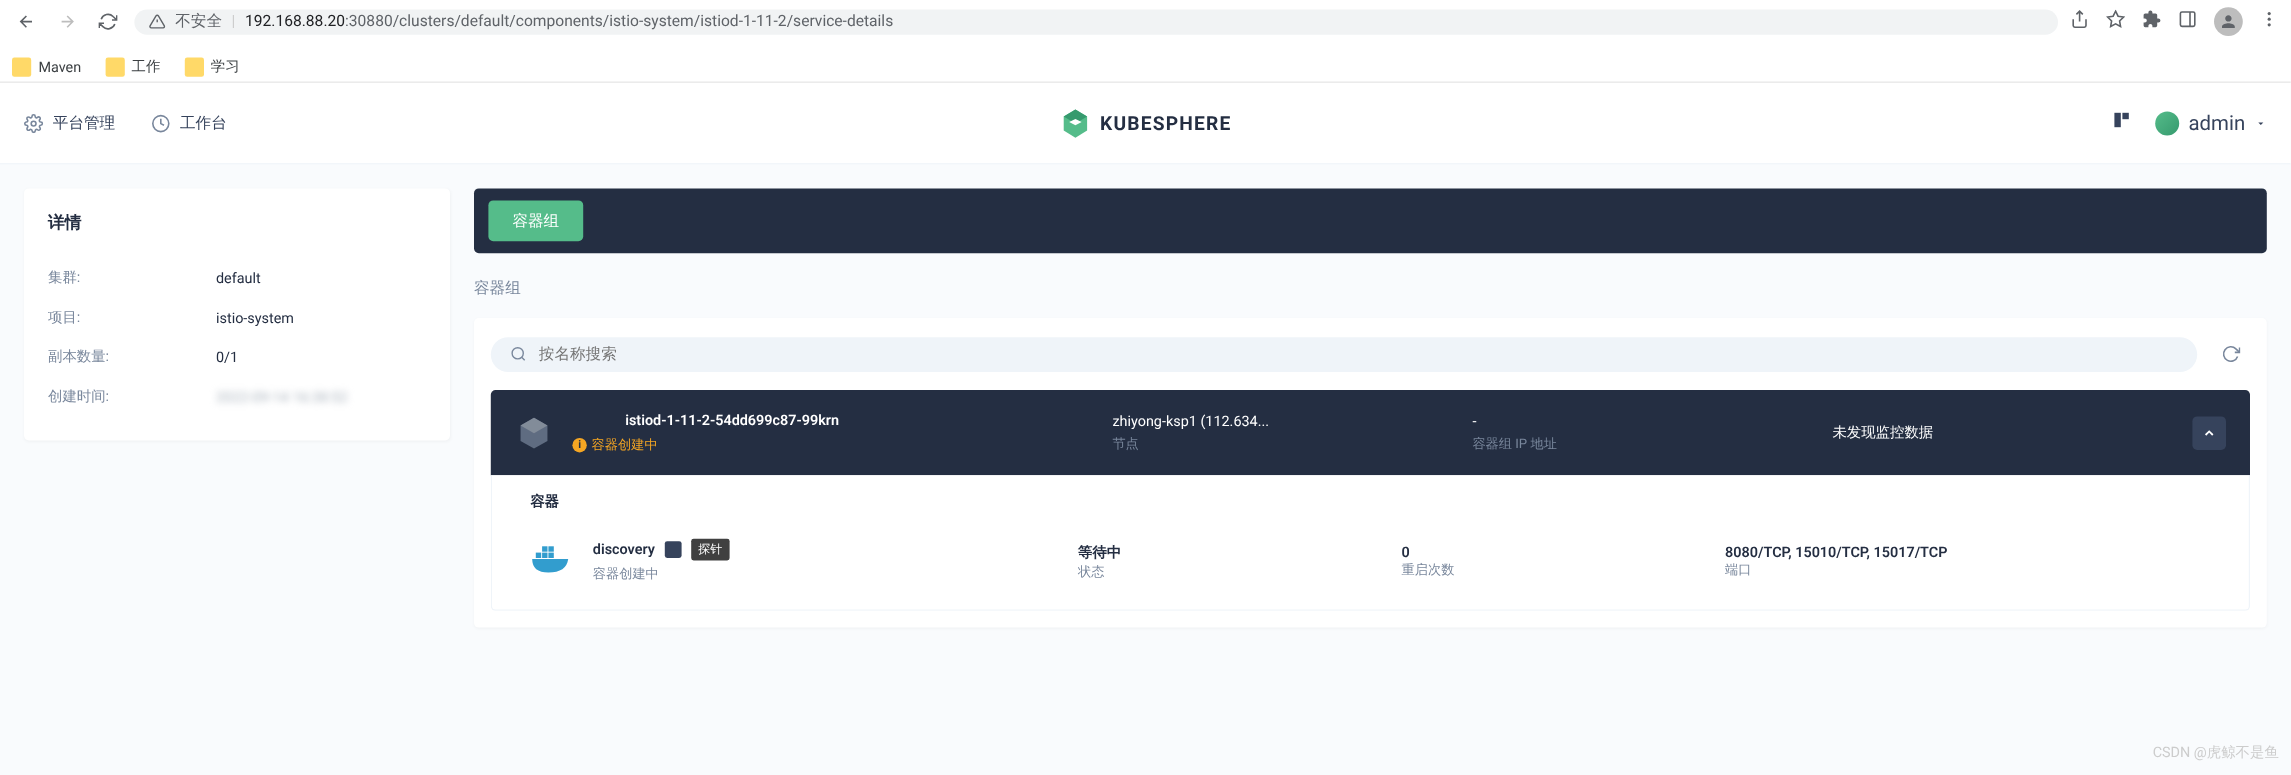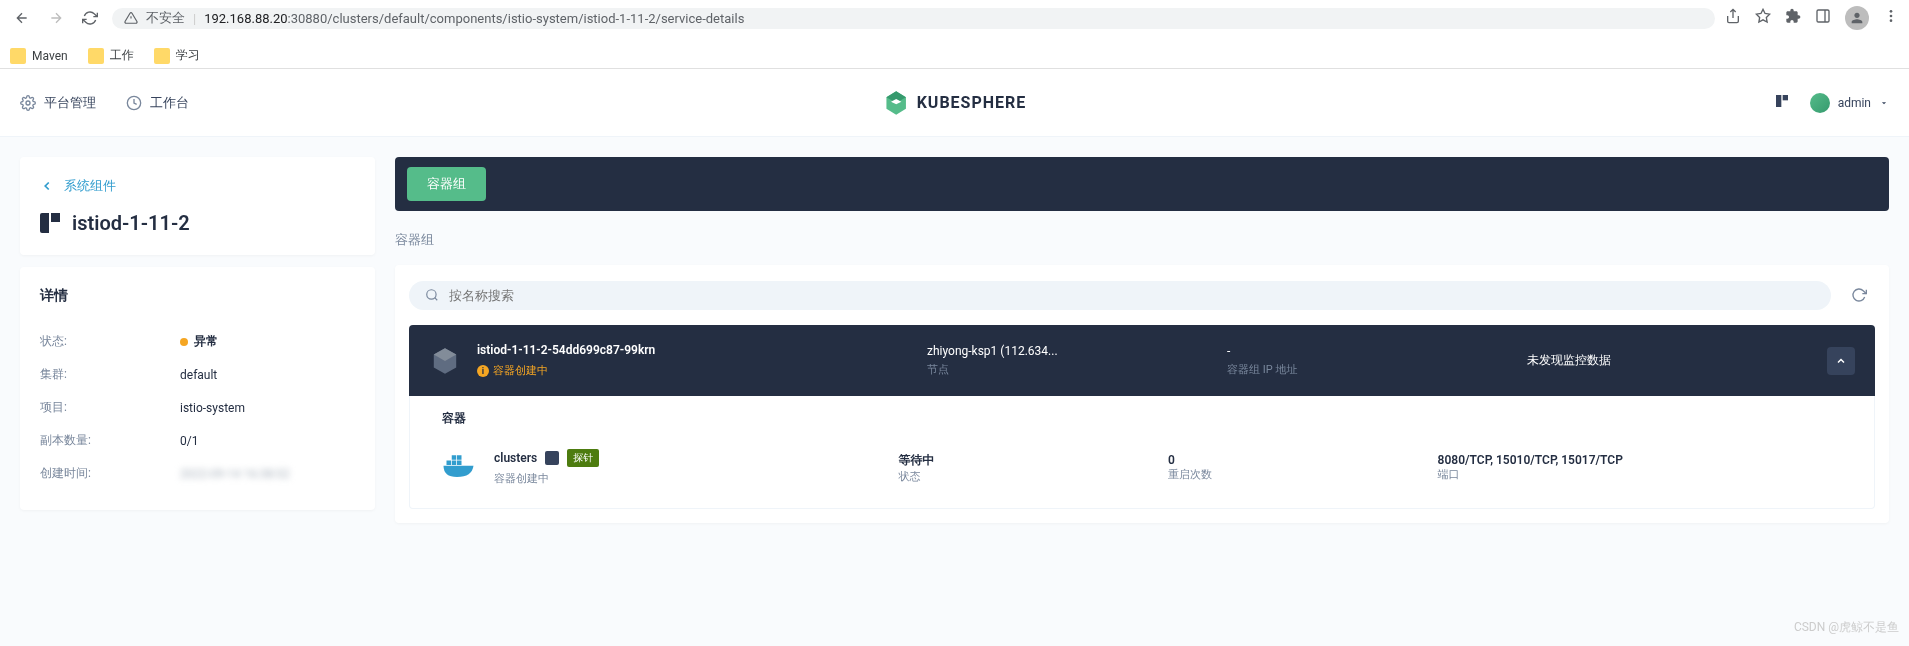--- a/index.html
+++ b/index.html
@@ -22,21 +22,21 @@
     .folder-icon { width: 16px; height: 16px; background: #ffd968; border-radius: 2px; }
     
     
     .app-header { background: #fff; height: 68px; display: flex; align-items: center; padding: 0 20px; border-bottom: 1px solid #eff4f9; }
     .header-left { display: flex; align-items: center; gap: 30px; }
     .header-item { display: flex; align-items: center; gap: 8px; font-size: 13px; color: #36435c; cursor: pointer; }
     .header-icon { width: 16px; height: 16px; color: #79879c; }
     .logo-area { position: absolute; left: 50%; transform: translateX(-50%); display: flex; align-items: center; gap: 8px; }
     .logo-cube { width: 26px; height: 26px; }
     .logo-text { font-size: 16px; font-weight: 700; letter-spacing: 1px; color: #242e42; }
-    .header-right { margin-left: auto; display: flex; align-items: center; gap: 20px; font-size: 12px; color: #36435c; }
+    .header-right { margin-left: auto; display: flex; align-items: center; gap: 20px; font-size: 17px; color: #36435c; }
     .user-menu { display: flex; align-items: center; gap: 8px; cursor: pointer; }
     .user-avatar { width: 20px; height: 20px; border-radius: 50%; background: linear-gradient(135deg, #55bc8a, #369a6e); }
     
     
     .main-layout { display: flex; padding: 20px; gap: 20px; }
     .sidebar { width: 355px; }
     .sidebar-card { background: #fff; border-radius: 4px; padding: 20px; box-shadow: 0 1px 3px rgba(0,0,0,0.04); margin-bottom: 12px; }
     .breadcrumb { display: flex; align-items: center; gap: 10px; margin-bottom: 16px; cursor: pointer; color: #329dce; font-size: 13px; }
     .breadcrumb-back { width: 14px; height: 14px; }
     .page-title { display: flex; align-items: center; gap: 12px; font-size: 20px; font-weight: 600; color: #242e42; }
@@ -64,34 +64,34 @@
     .search-row { display: flex; align-items: center; gap: 12px; margin-bottom: 14px; }
     .search-box { flex: 1; display: flex; align-items: center; background: #eff4f9; border-radius: 18px; padding: 7px 16px; gap: 10px; }
     .search-icon { width: 14px; height: 14px; color: #79879c; }
     .search-input { flex: 1; border: none; background: transparent; outline: none; font-size: 13px; color: #79879c; }
     .refresh-btn { width: 32px; height: 32px; display: flex; align-items: center; justify-content: center; cursor: pointer; color: #79879c; }
     
     .pod-header { background: #242e42; color: #fff; border-radius: 4px 4px 0 0; padding: 18px 20px; display: flex; align-items: center; }
     .pod-icon { width: 32px; height: 32px; margin-right: 16px; opacity: 0.7; }
     .pod-col { flex: 1; }
     .pod-col-name { flex: 1.5; }
-    .pod-name { font-size: 12px; font-weight: 600; margin-bottom: 6px; }
+    .pod-name { font-size: 12px; font-weight: 600; margin-bottom: 6px; margin-left: 44px; }
     .pod-sub { font-size: 11px; color: #f5a623; display: flex; align-items: center; gap: 4px; }
     .pod-sub-icon { width: 12px; height: 12px; border-radius: 50%; background: #f5a623; display: inline-flex; align-items: center; justify-content: center; font-size: 9px; color: #242e42; font-weight: bold; }
     .pod-label { font-size: 11px; color: #79879c; margin-top: 4px; }
     .pod-value { font-size: 12px; }
     .expand-btn { width: 28px; height: 28px; background: #36435c; border-radius: 4px; display: flex; align-items: center; justify-content: center; cursor: pointer; }
     
     .container-section { background: #fff; border: 1px solid #eff4f9; border-top: none; padding: 14px 32px; border-radius: 0 0 4px 4px; }
     .container-title { font-size: 12px; font-weight: 600; margin-bottom: 14px; }
     .container-row { display: flex; align-items: center; padding: 8px 0; }
     .container-icon { width: 36px; height: 28px; margin-right: 16px; }
     .container-col { flex: 1; }
     .container-name { font-size: 12px; font-weight: 600; display: flex; align-items: center; gap: 8px; margin-bottom: 4px; }
-    .badge { background: #4d7c0f; color: #fff; font-size: 10px; padding: 2px 6px; border-radius: 2px; font-weight: normal; }
+    .badge { background: #404040; color: #fff; font-size: 10px; padding: 2px 6px; border-radius: 2px; font-weight: normal; }
     .badge-file { width: 14px; height: 14px; background: #36435c; border-radius: 2px; display: inline-block; }
     .container-sub { font-size: 11px; color: #79879c; }
     .container-value { font-size: 12px; font-weight: 600; }
     
     .watermark { position: fixed; bottom: 10px; right: 10px; font-size: 12px; color: #ccc; }
   </style>
 </head>
 <body>
 
 <div class="browser-chrome">
@@ -197,41 +197,22 @@
       <svg width="10" height="10" viewBox="0 0 24 24" fill="currentColor">
           <path d="M7 10l5 5 5-5z"></path>
         </svg>
     </div>
   </div>
 </div>
 
 <div class="main-layout">
 
   <div class="sidebar">
-    <div class="sidebar-card">
-      <div class="breadcrumb">
-        <svg class="breadcrumb-back" viewBox="0 0 24 24" fill="none" stroke="currentColor" stroke-width="3">
-            <polyline points="15 18 9 12 15 6"></polyline>
-          </svg>
-        <span>系统组件</span>
-      </div>
-      <div class="page-title">
-        <span class="title-icon"></span>
-        <span>istiod-1-11-2</span>
-      </div>
-    </div>
     <div class="details-card">
       <div class="details-title">详情</div>
-      <div class="detail-row">
-        <div class="detail-label">状态:</div>
-        <div class="detail-value">
-            <span class="status-dot"></span>
-            <span class="status-text">异常</span>
-          </div>
-      </div>
       <div class="detail-row">
         <div class="detail-label">集群:</div>
         <div class="detail-value">default</div>
       </div>
       <div class="detail-row">
         <div class="detail-label">项目:</div>
         <div class="detail-value">istio-system</div>
       </div>
       <div class="detail-row">
         <div class="detail-label">副本数量:</div>
@@ -302,21 +283,21 @@
           <svg class="container-icon" viewBox="0 0 48 36">
             <rect x="6" y="8" width="6" height="6" fill="#329dce"></rect>
             <rect x="13" y="8" width="6" height="6" fill="#329dce"></rect>
             <rect x="20" y="8" width="6" height="6" fill="#329dce"></rect>
             <rect x="13" y="1" width="6" height="6" fill="#329dce"></rect>
             <rect x="20" y="1" width="6" height="6" fill="#329dce"></rect>
             <path fill="#329dce" d="M2 15 Q2 30 20 30 Q40 30 42 15 L2 15 Z"></path>
           </svg>
           <div class="container-col" style="flex:1.5">
             <div class="container-name">
-              <span>clusters</span>
+              <span>discovery</span>
               <span class="badge-file"></span>
               <span class="badge">探针</span>
             </div>
             <div class="container-sub">容器创建中</div>
           </div>
           <div class="container-col">
             <div class="container-value">等待中</div>
             <div class="container-sub">状态</div>
           </div>
           <div class="container-col">

